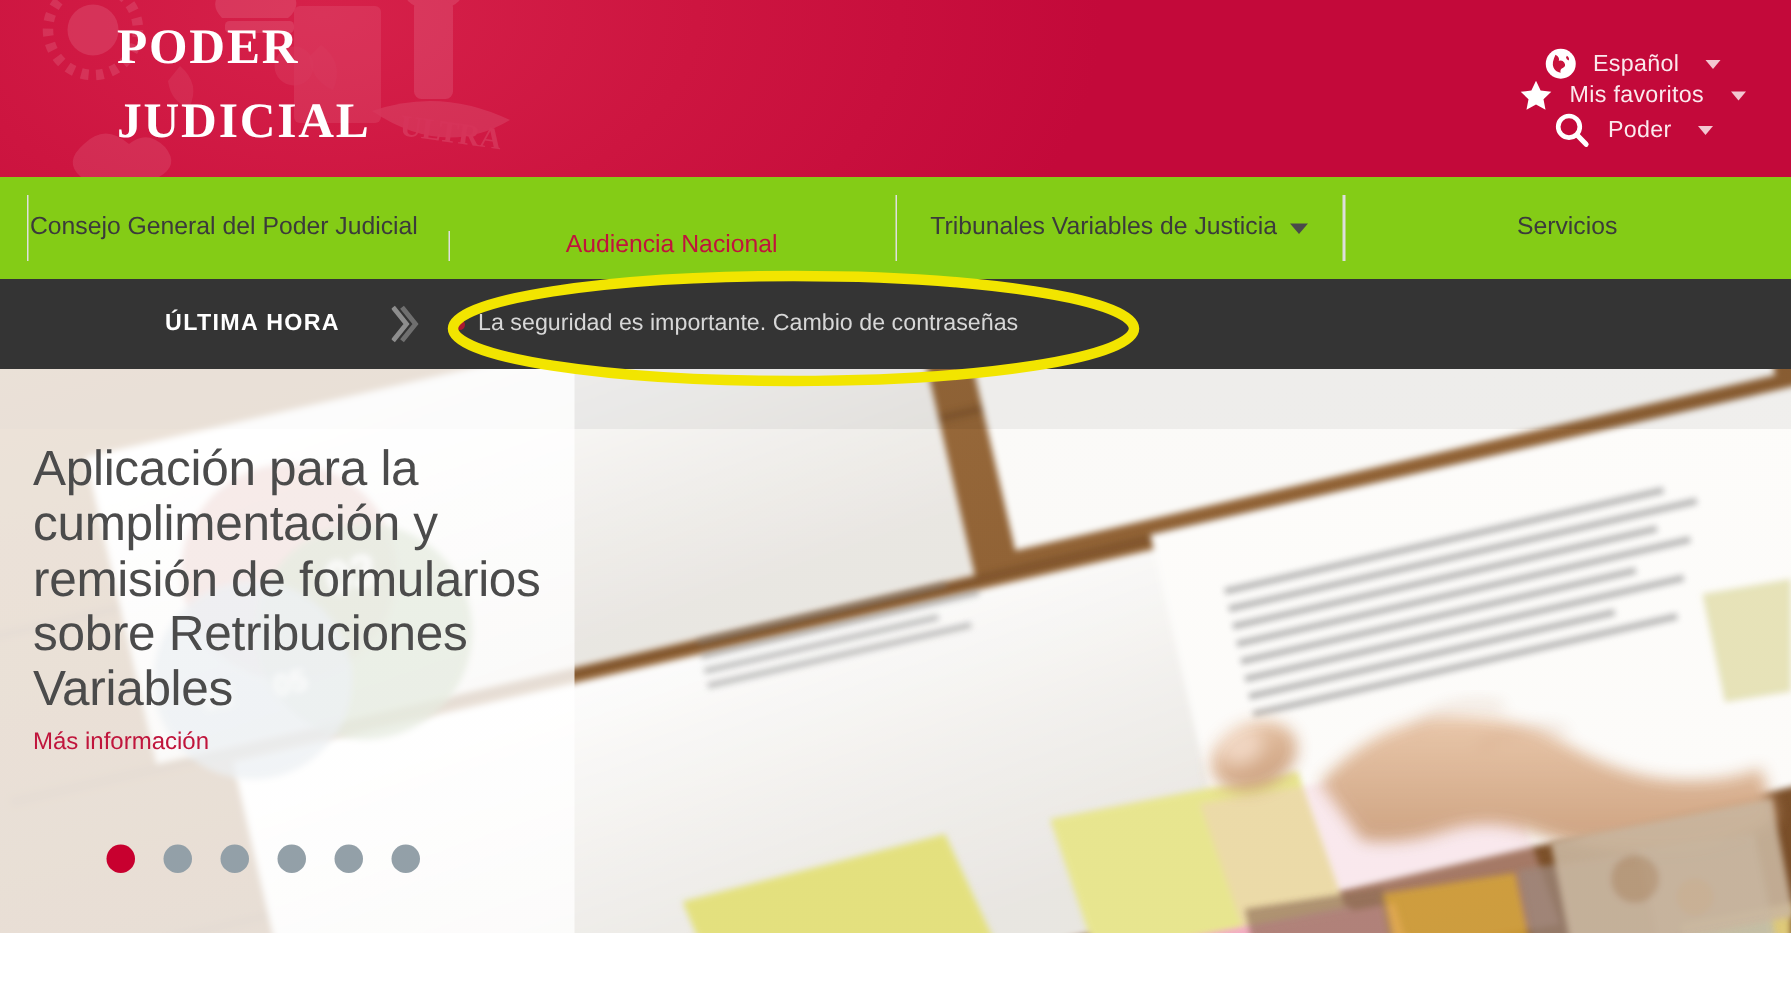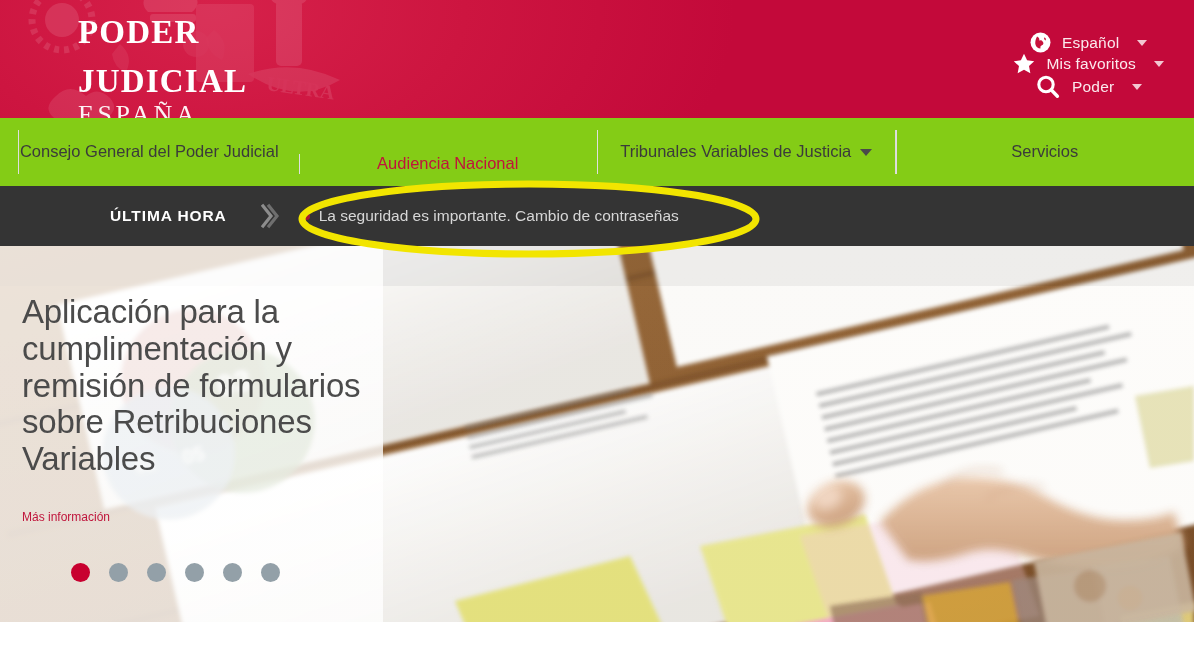--- a/index.html
+++ b/index.html
@@ -143,22 +143,22 @@
   }
   .hero-content {
     position: absolute; left: 22px; top: 48px;
     width: 350px; z-index: 4;
   }
   .hero-title {
     font-size: 33px; font-weight: 400; color: #4b4b4b;
     line-height: 1.115; letter-spacing: -.2px;
   }
   .hero-link {
-    display: inline-block; margin-top: 32px;
-    font-size: 12px; color: #c0153c; cursor: pointer;
+    display: inline-block; margin-top: 8px;
+    font-size: 16px; color: #c0153c; cursor: pointer;
   }
   .hero-dots {
     position: absolute; left: 71px; bottom: 40px;
     display: flex; align-items: center; gap: 19px; z-index: 5;
   }
   .dot {
     width: 19px; height: 19px; border-radius: 50%;
     background: #93a0a8; cursor: pointer;
   }
   .dot.active { background: #c8002f; }
@@ -197,21 +197,20 @@
           <path d="M120 58 q14 12 6 28 q-12 -4 -14 -18 z" opacity=".6"></path>
           <circle cx="196" cy="58" r="13" opacity=".55"></circle>
           <path d="M214 44 q16 12 8 30 q-14 -6 -16 -22 z" opacity=".5"></path>
         </g>
       </svg>
     </div>
 
     <div class="brand">
       <span class="ln1">PODER</span>
       <span class="ln2">JUDICIAL</span>
-      <span class="ln3">ESPAÑA</span>
     </div>
 
     <div class="utility-nav">
 
       <div class="util-item">
         <span class="ic">
           <svg width="21" height="21" viewBox="0 0 21 21" xmlns="http://www.w3.org/2000/svg">
             <circle cx="10.5" cy="10.5" r="10" fill="#ffffff"></circle>
             <path d="M7 4.5 q3 1.5 2.2 4 q2.4 -.8 3.6 1.2 q1.6 2.4 -1 3.6 q-2 .8 -1.4 3.2 q-3.6 -.4 -4.8 -3.6 q-1.2 -3.2 1.4 -8.4 z" fill="#c8133c"></path>
             <path d="M14.6 5.2 q2 1.4 1.2 3.2 q-1.6 -.6 -1.8 -2 z" fill="#c8133c"></path>

